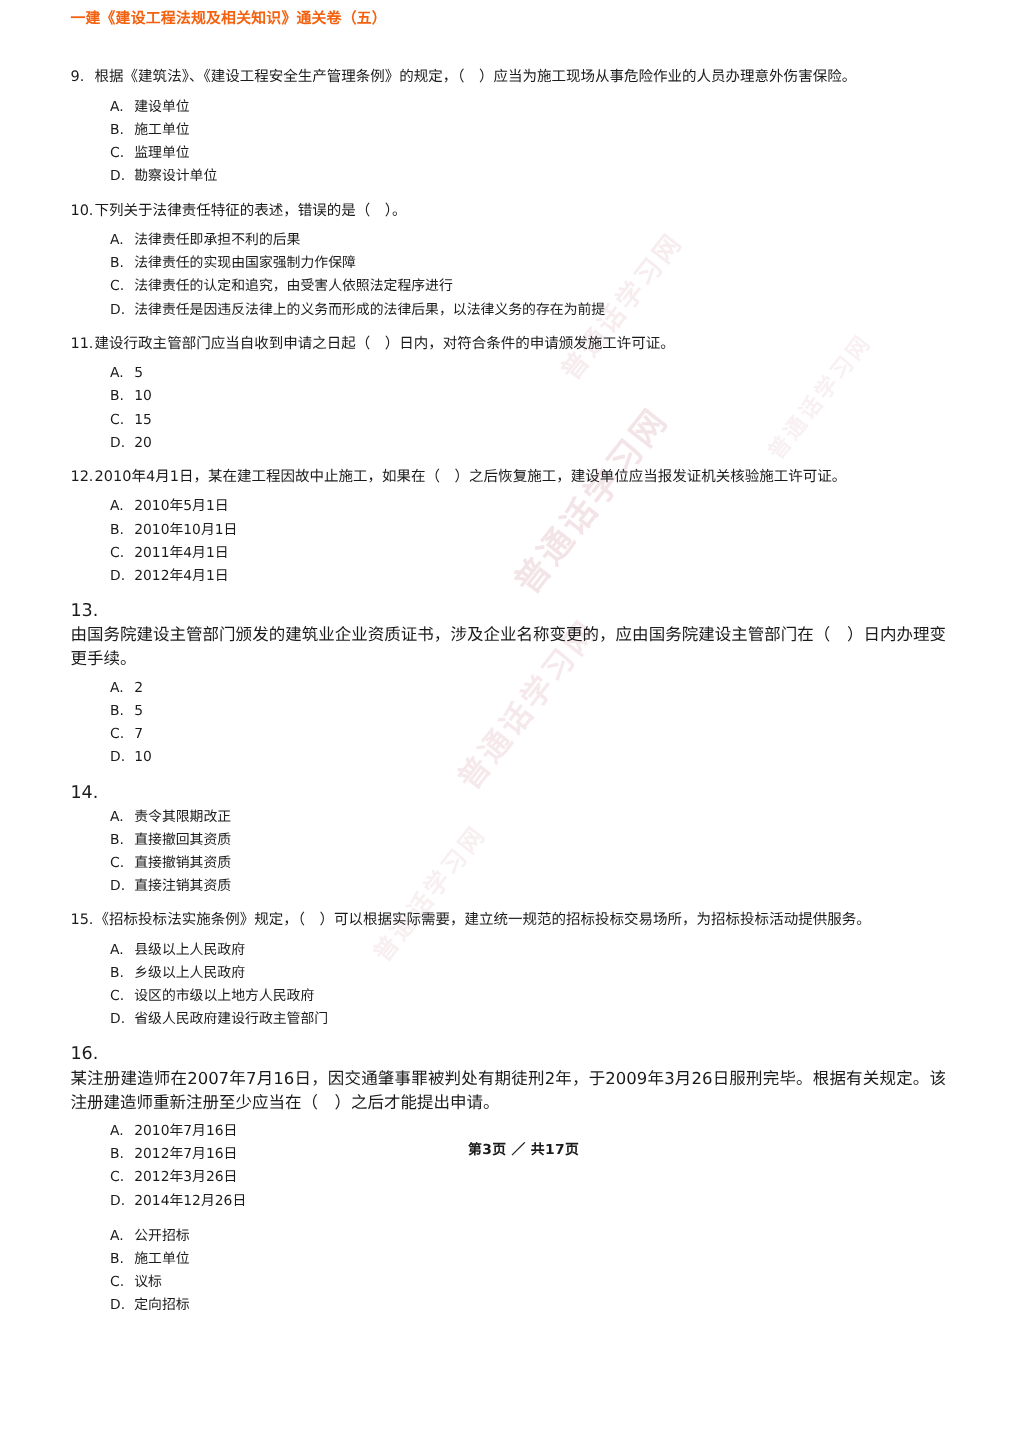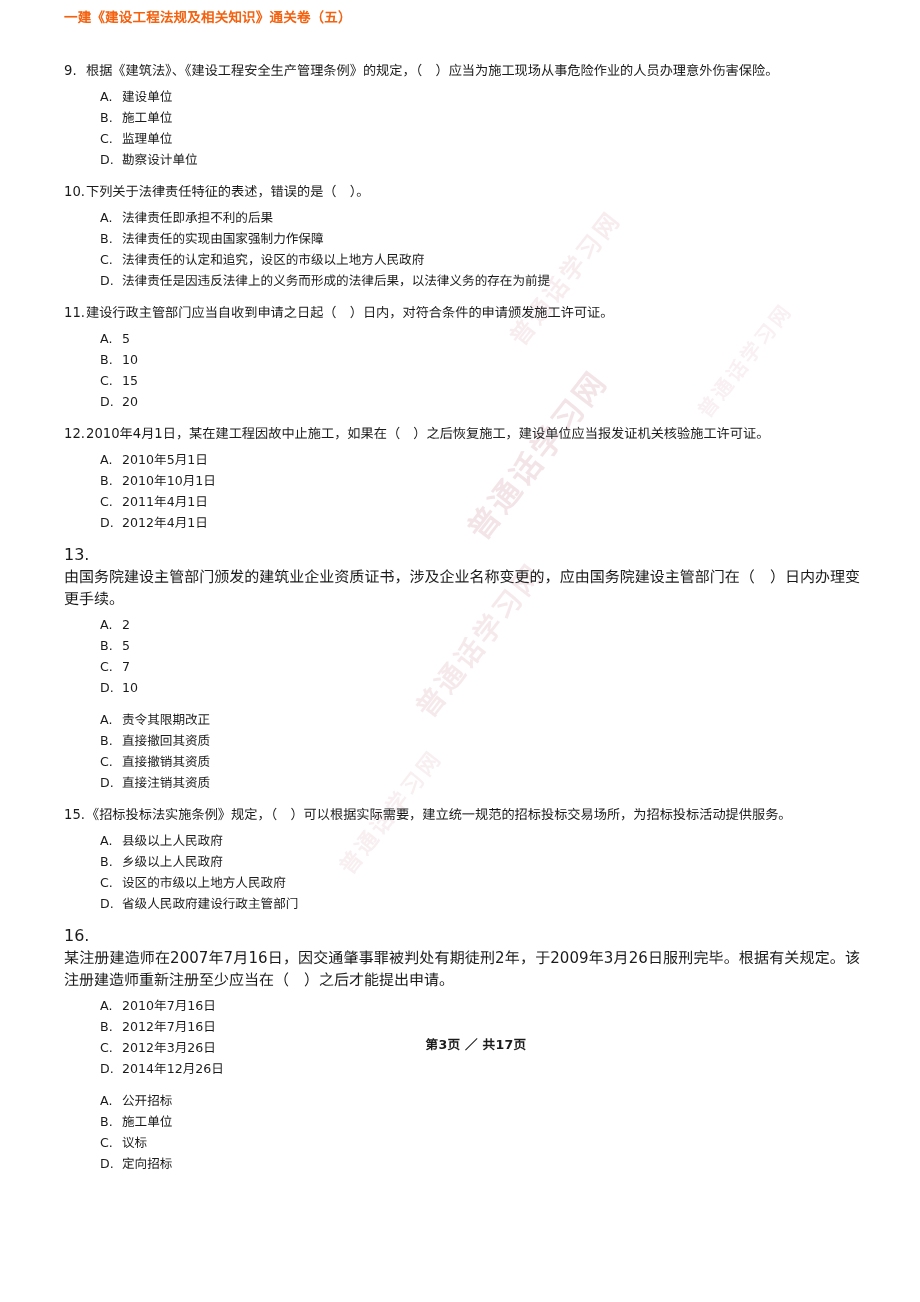--- a/index.html
+++ b/index.html
@@ -169,21 +169,21 @@
           <li class="option"><span class="opt-letter">C.</span><span>监理单位</span></li>
           <li class="option"><span class="opt-letter">D.</span><span>勘察设计单位</span></li>
         </ul>
       </div>
       <div class="q-gap"></div>
       <div class="question">
         <div class="q-inline"><span class="q-num">10.</span><span>下列关于法律责任特征的表述，错误的是（　）。</span></div>
         <ul class="options">
           <li class="option"><span class="opt-letter">A.</span><span>法律责任即承担不利的后果</span></li>
           <li class="option"><span class="opt-letter">B.</span><span>法律责任的实现由国家强制力作保障</span></li>
-          <li class="option"><span class="opt-letter">C.</span><span>法律责任的认定和追究，设区的市级以上地方人民政府</span></li>
+          <li class="option"><span class="opt-letter">C.</span><span>法律责任的认定和追究，由受害人依照法定程序进行</span></li>
           <li class="option"><span class="opt-letter">D.</span><span>法律责任是因违反法律上的义务而形成的法律后果，以法律义务的存在为前提</span></li>
         </ul>
       </div>
       <div class="q-gap"></div>
       <div class="question">
         <div class="q-inline"><span class="q-num">11.</span><span>建设行政主管部门应当自收到申请之日起（　）日内，对符合条件的申请颁发施工许可证。</span></div>
         <ul class="options">
           <li class="option"><span class="opt-letter">A.</span><span>5</span></li>
           <li class="option"><span class="opt-letter">B.</span><span>10</span></li>
           <li class="option"><span class="opt-letter">C.</span><span>15</span></li>
@@ -206,20 +206,21 @@
         <div class="q-stem-block">由国务院建设主管部门颁发的建筑业企业资质证书，涉及企业名称变更的，应由国务院建设主管部门在（　）日内办理变更手续。</div>
         <ul class="options">
           <li class="option"><span class="opt-letter">A.</span><span>2</span></li>
           <li class="option"><span class="opt-letter">B.</span><span>5</span></li>
           <li class="option"><span class="opt-letter">C.</span><span>7</span></li>
           <li class="option"><span class="opt-letter">D.</span><span>10</span></li>
         </ul>
       </div>
       <div class="q-gap"></div>
       <div class="question">
+        <div class="q-num-alone">14.</div>
         <ul class="options">
           <li class="option"><span class="opt-letter">A.</span><span>责令其限期改正</span></li>
           <li class="option"><span class="opt-letter">B.</span><span>直接撤回其资质</span></li>
           <li class="option"><span class="opt-letter">C.</span><span>直接撤销其资质</span></li>
           <li class="option"><span class="opt-letter">D.</span><span>直接注销其资质</span></li>
         </ul>
       </div>
       <div class="q-gap"></div>
       <div class="question">
         <div class="q-inline"><span class="q-num">15.</span><span>《招标投标法实施条例》规定，（　）可以根据实际需要，建立统一规范的招标投标交易场所，为招标投标活动提供服务。</span></div>

